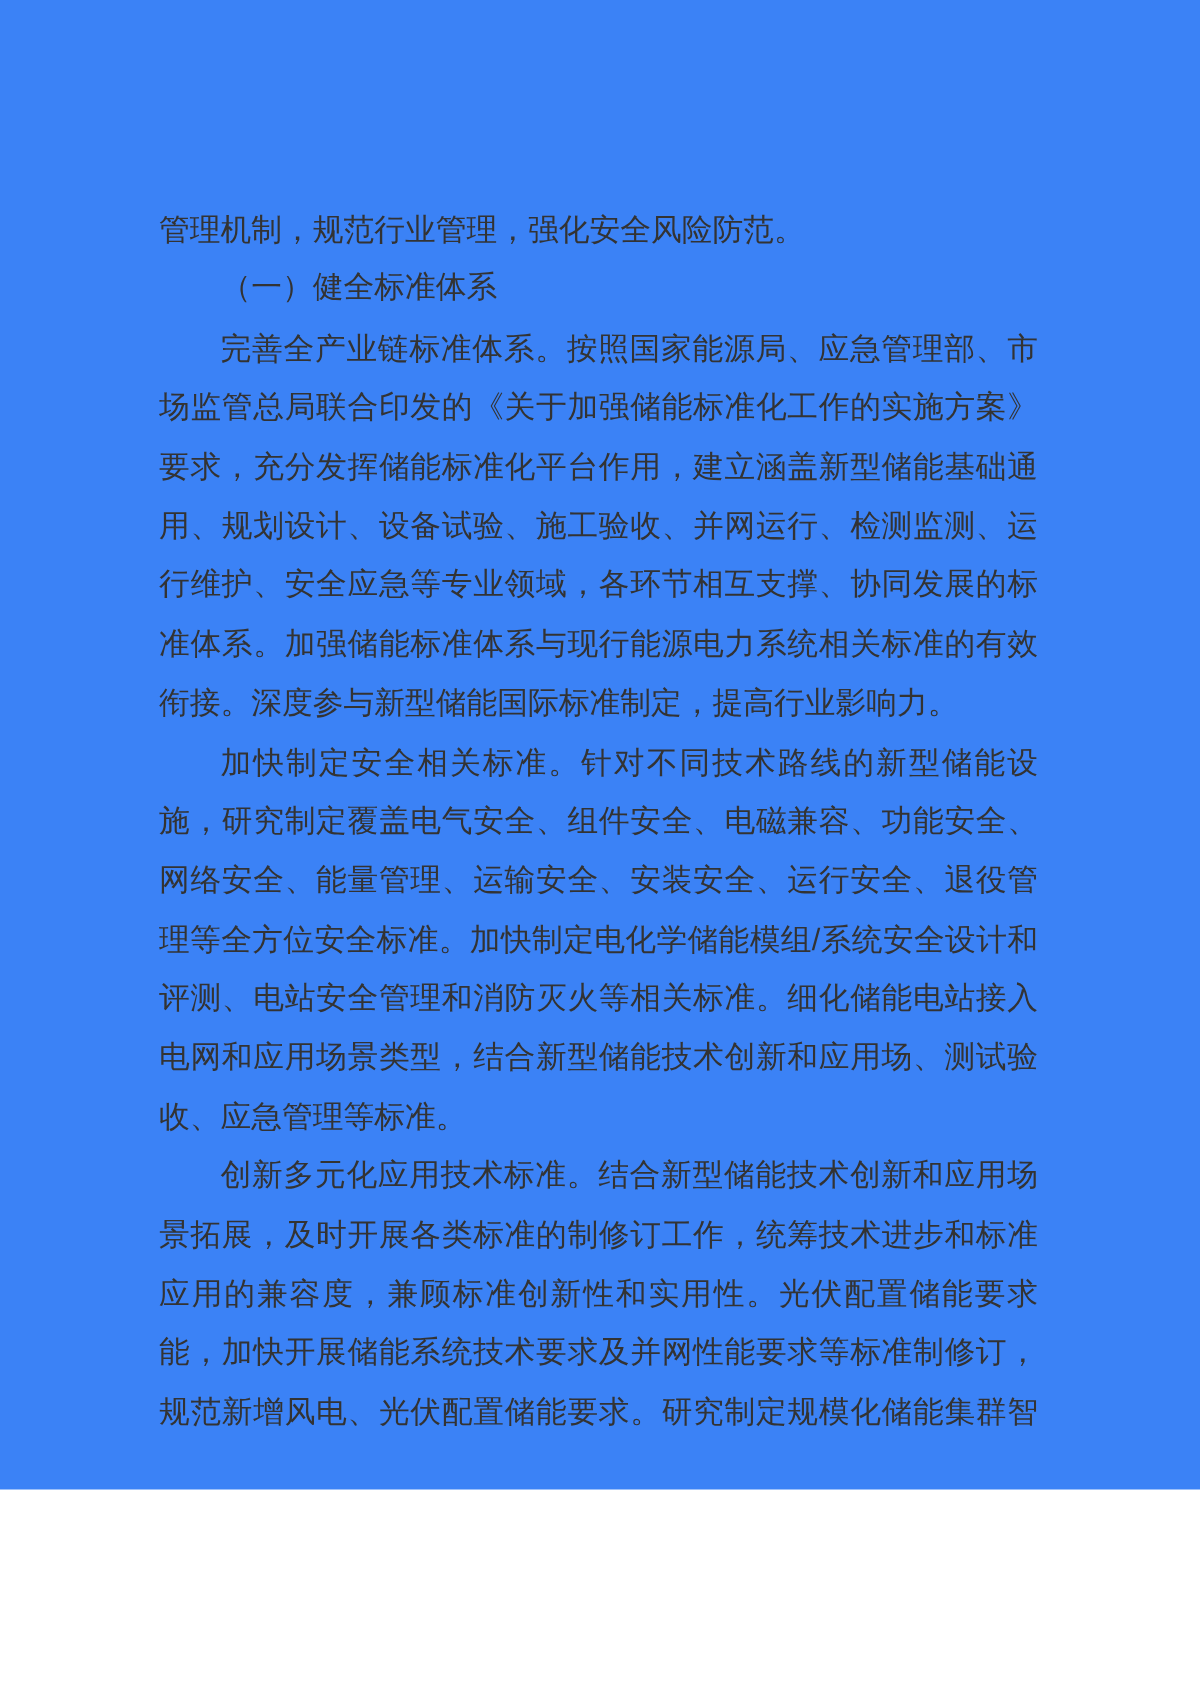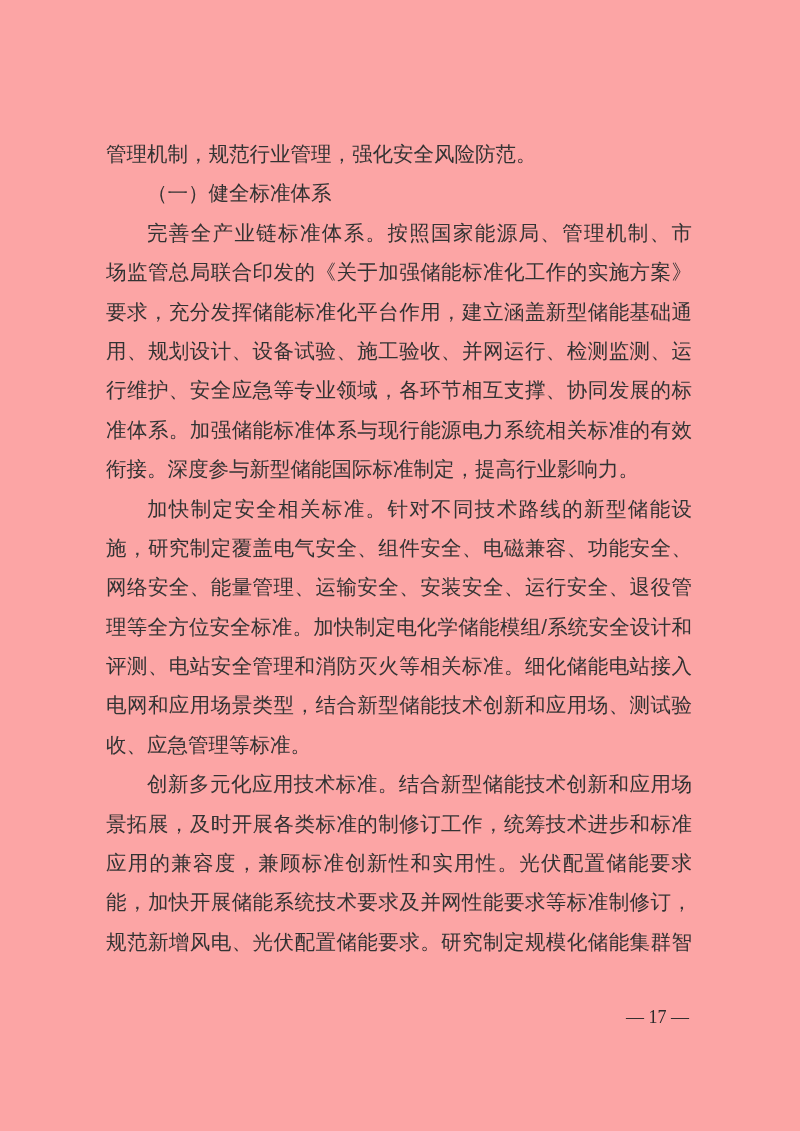--- a/index.html
+++ b/index.html
@@ -1,20 +1,20 @@
 <!DOCTYPE html>
 <html lang="zh"><head>
 <meta charset="utf-8">
 <style>
   html, body { margin: 0; padding: 0; }
   .page {
     position: relative;
     width: 800px;
-    height: 1131px;
-    background: #fca5a5;
+    height: 993px;
+    background: #3b82f6;
     overflow: hidden;
     font-family: "Liberation Sans", sans-serif;
     color: #333333;
   }
   .textblock {
     position: absolute;
     left: 106px;
     top: 134px;
     width: 586px;
     font-size: 20.5px;
@@ -30,20 +30,21 @@
   }
   .line.left {
     text-align: left;
     text-align-last: left;
   }
   .line.indent {
     text-indent: 41px;
   }
   .heading {
     color: #333333;
+    font-family: Liberation Serif, serif;
   }
   .footer {
     position: absolute;
     left: 118px;
     top: 1007px;
     width: 586px;
     box-sizing: border-box;
     padding-right: 15px;
     text-align: right;
     font-family: "Liberation Serif", serif;
@@ -52,21 +53,21 @@
   }
 </style>
 </head>
 <body>
 
 <div class="page">
 
   <div class="textblock">
     <div class="line left">管理机制，规范行业管理，强化安全风险防范。</div>
     <div class="line left indent heading">（一）健全标准体系</div>
-    <div class="line indent">完善全产业链标准体系。按照国家能源局、管理机制、市</div>
+    <div class="line indent">完善全产业链标准体系。按照国家能源局、应急管理部、市</div>
     <div class="line">场监管总局联合印发的《关于加强储能标准化工作的实施方案》</div>
     <div class="line">要求，充分发挥储能标准化平台作用，建立涵盖新型储能基础通</div>
     <div class="line">用、规划设计、设备试验、施工验收、并网运行、检测监测、运</div>
     <div class="line">行维护、安全应急等专业领域，各环节相互支撑、协同发展的标</div>
     <div class="line">准体系。加强储能标准体系与现行能源电力系统相关标准的有效</div>
     <div class="line left">衔接。深度参与新型储能国际标准制定，提高行业影响力。</div>
     <div class="line indent">加快制定安全相关标准。针对不同技术路线的新型储能设</div>
     <div class="line">施，研究制定覆盖电气安全、组件安全、电磁兼容、功能安全、</div>
     <div class="line">网络安全、能量管理、运输安全、安装安全、运行安全、退役管</div>
     <div class="line">理等全方位安全标准。加快制定电化学储能模组/系统安全设计和</div>

